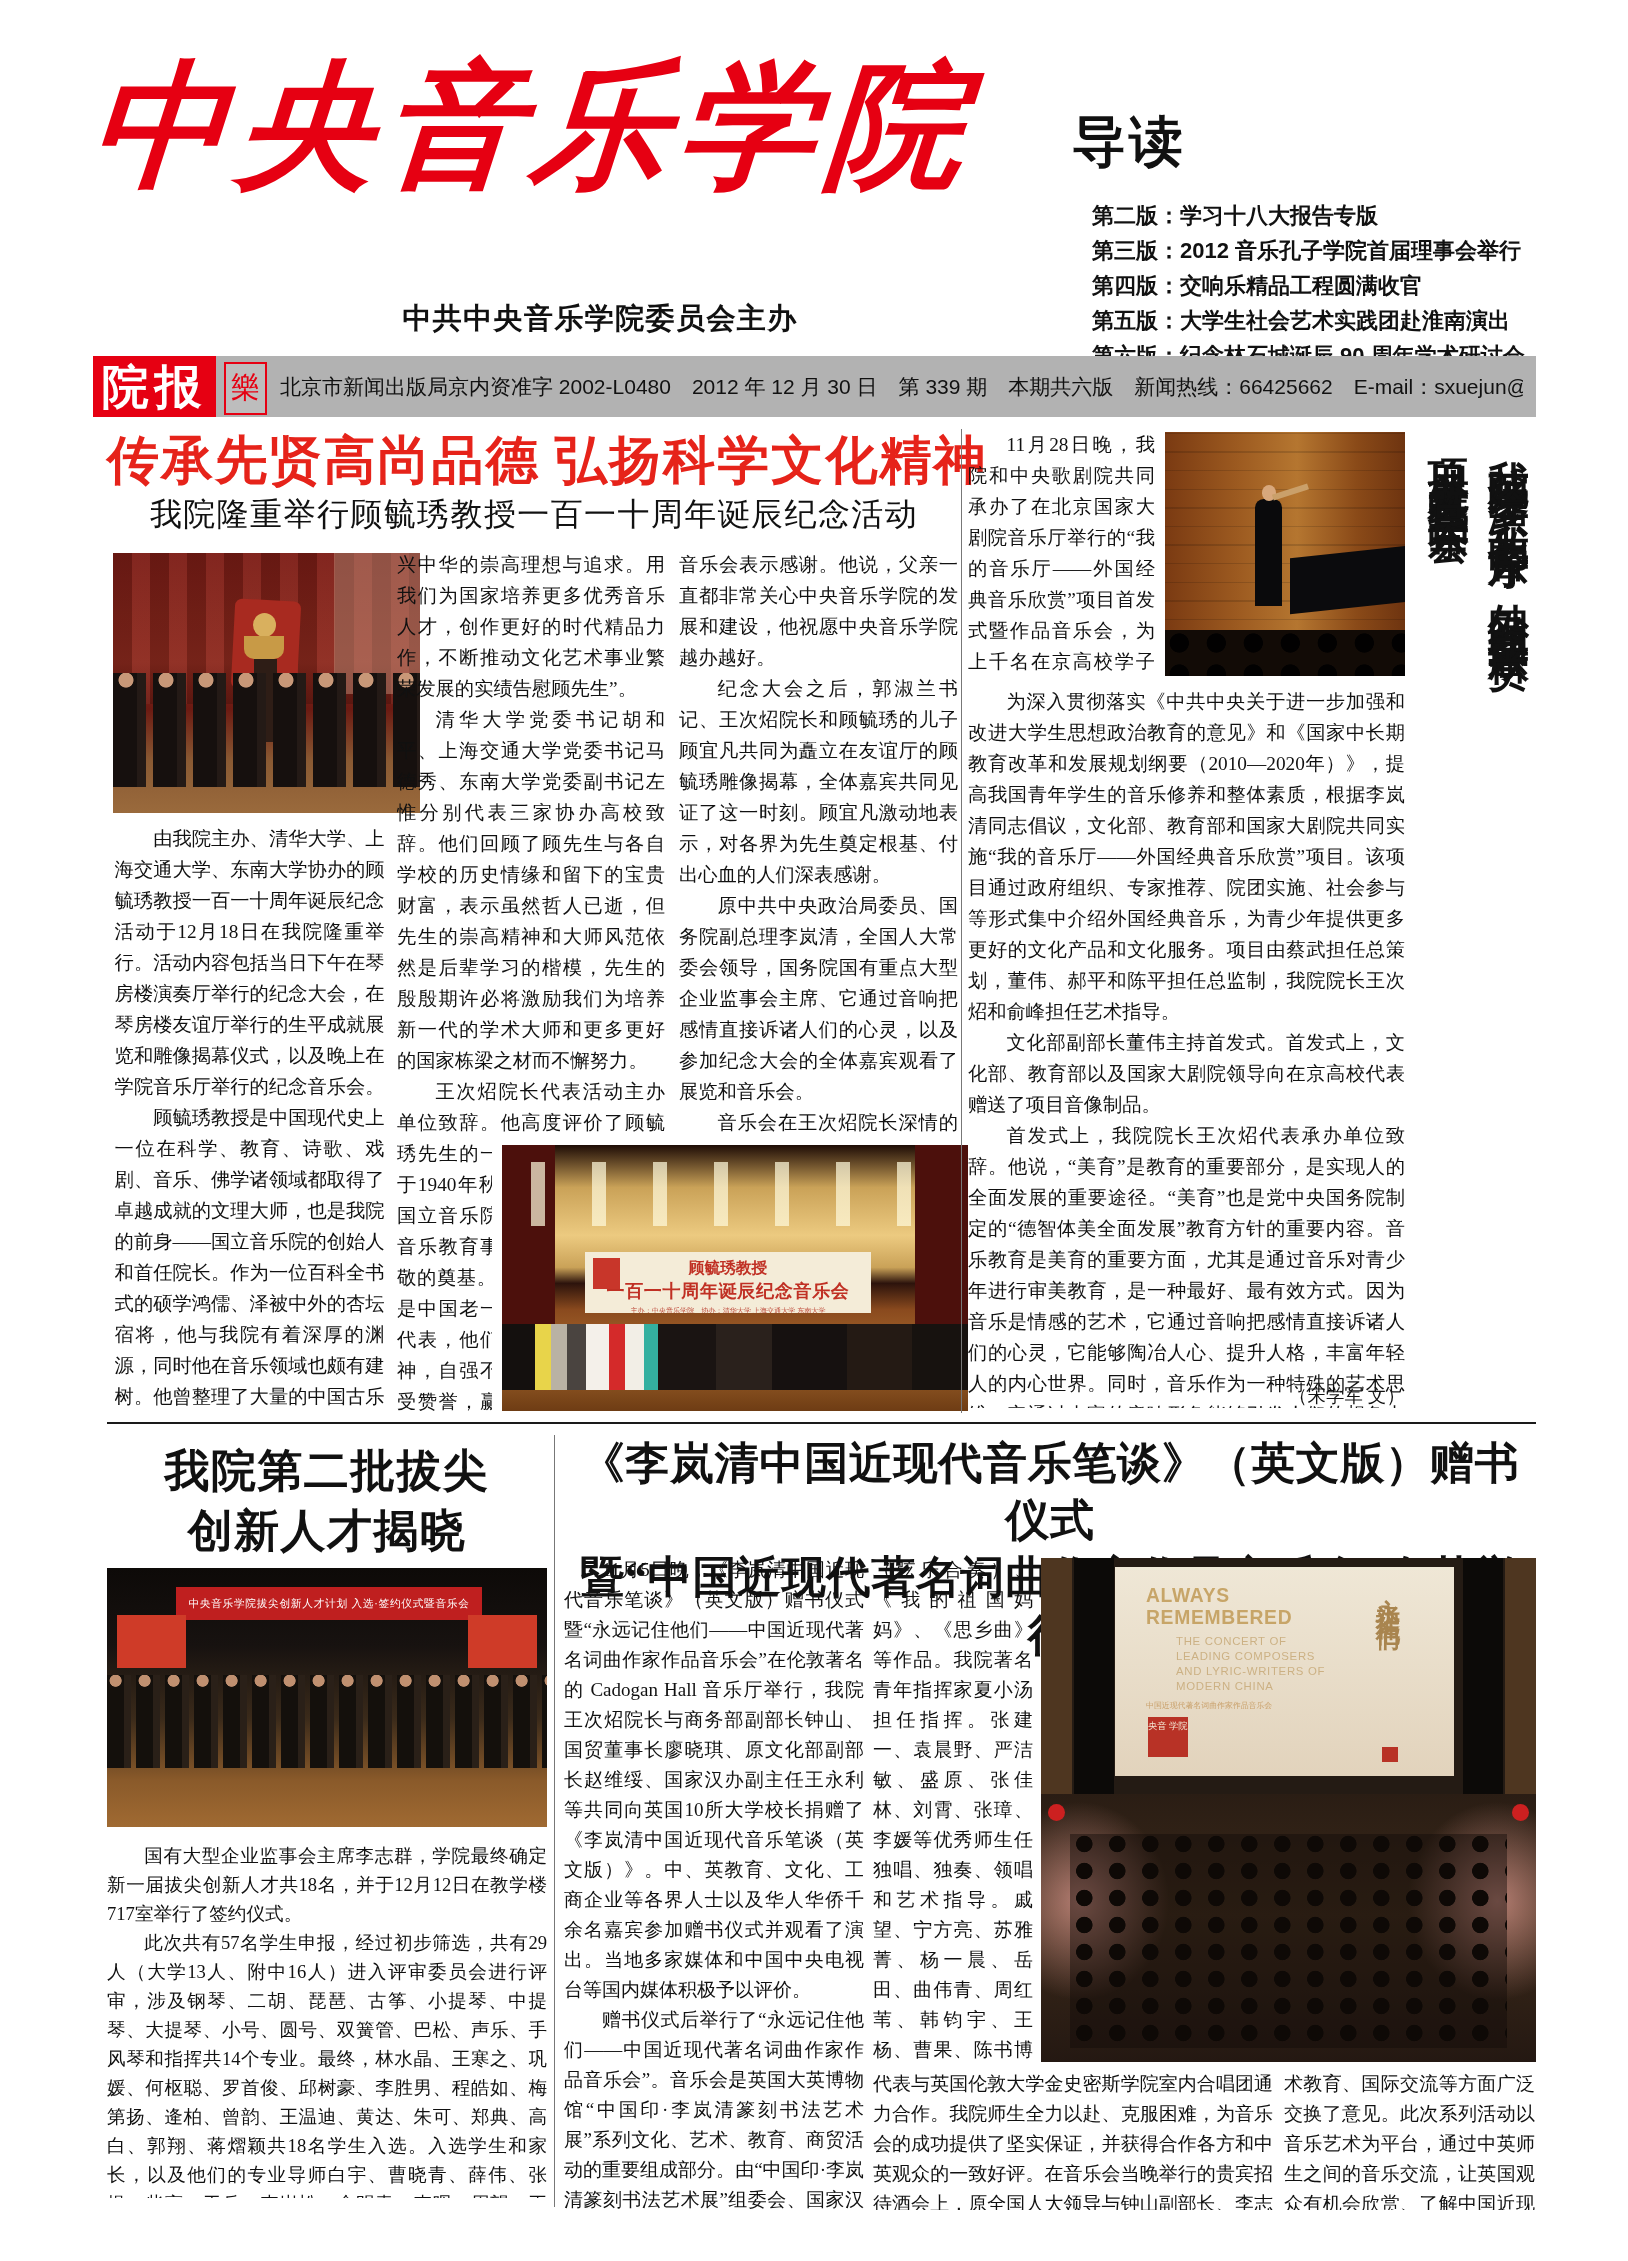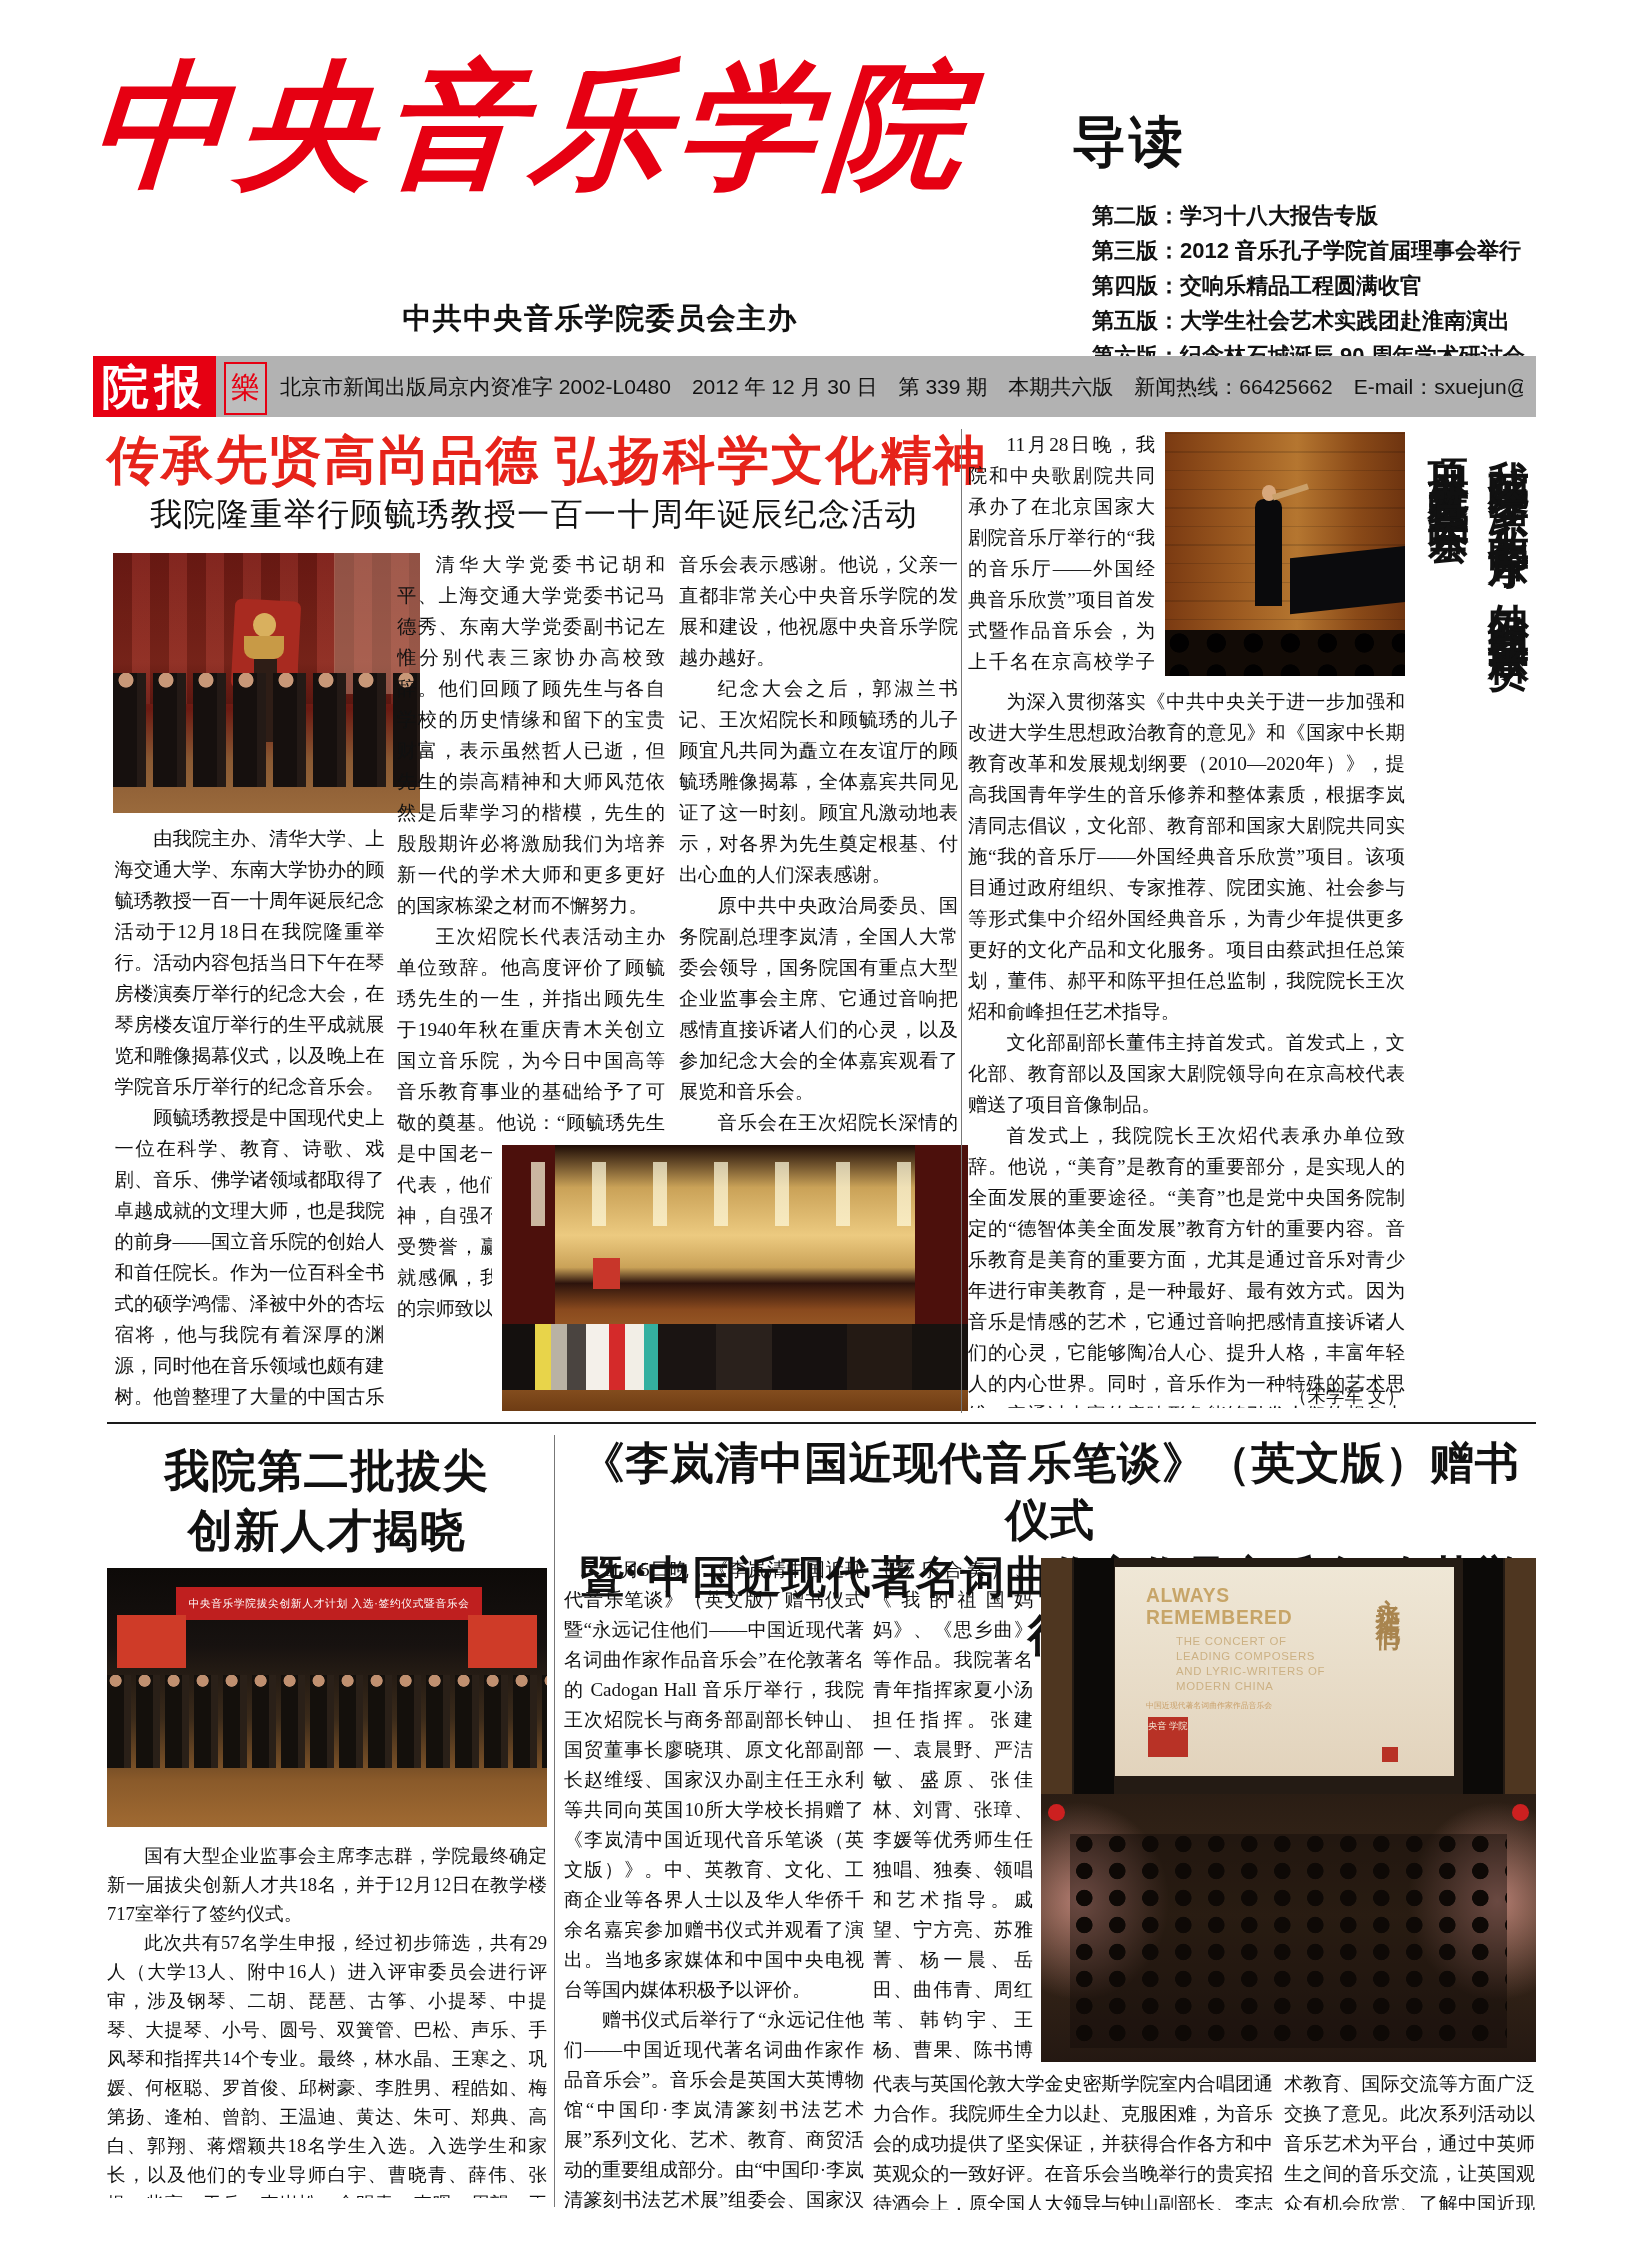--- a/index.html
+++ b/index.html
@@ -188,37 +188,43 @@
       <div class="crowd"></div>
     </div>
 
     <div class="abs bodytext" id="a1-col1">
       <p>由我院主办、清华大学、上海交通大学、东南大学协办的顾毓琇教授一百一十周年诞辰纪念活动于12月18日在我院隆重举行。活动内容包括当日下午在琴房楼演奏厅举行的纪念大会，在琴房楼友谊厅举行的生平成就展览和雕像揭幕仪式，以及晚上在学院音乐厅举行的纪念音乐会。</p>
       <p>顾毓琇教授是中国现代史上一位在科学、教育、诗歌、戏剧、音乐、佛学诸领域都取得了卓越成就的文理大师，也是我院的前身——国立音乐院的创始人和首任院长。作为一位百科全书式的硕学鸿儒、泽被中外的杏坛宿将，他与我院有着深厚的渊源，同时他在音乐领域也颇有建树。他曾整理了大量的中国古乐谱，是中国黄钟标准音的制定者，并曾兼任国立交响乐团团长和礼乐馆馆长。回顾与缅怀顾先生辉煌厚重的一生，是为了对现今的教育和学术发展有所启迪。</p>
 
     </div>
 
     <div class="abs bodytext" id="a1-col2">
+      <p style="text-indent:0">兴中华的崇高理想与追求。用我们为国家培养更多优秀音乐人才，创作更好的时代精品力作，不断推动文化艺术事业繁荣发展的实绩告慰顾先生”。</p>
       <p>清华大学党委书记胡和平、上海交通大学党委书记马德秀、东南大学党委副书记左惟分别代表三家协办高校致辞。他们回顾了顾先生与各自学校的历史情缘和留下的宝贵财富，表示虽然哲人已逝，但先生的崇高精神和大师风范依然是后辈学习的楷模，先生的殷殷期许必将激励我们为培养新一代的学术大师和更多更好的国家栋梁之材而不懈努力。</p>
       <p>王次炤院长代表活动主办单位致辞。他高度评价了顾毓琇先生的一生，并指出顾先生于1940年秋在重庆青木关创立国立音乐院，为今日中国高等音乐教育事业的基础给予了可敬的奠基。他说：“顾毓琇先生是中国老一辈知识分子的杰出代表，他们身上凝聚的人文精神，自强不息、积极入世、备受赞誉，赢得了国人由衷的成就感佩，我们向这位淡泊自持的宗师致以深深的敬意。”</p>
 
     </div>
 
     <div class="abs bodytext" id="a1-col3">
       <p style="text-indent:0">音乐会表示感谢。他说，父亲一直都非常关心中央音乐学院的发展和建设，他祝愿中央音乐学院越办越好。</p>
       <p>纪念大会之后，郭淑兰书记、王次炤院长和顾毓琇的儿子顾宜凡共同为矗立在友谊厅的顾毓琇雕像揭幕，全体嘉宾共同见证了这一时刻。顾宜凡激动地表示，对各界为先生奠定根基、付出心血的人们深表感谢。</p>
       <p>原中共中央政治局委员、国务院副总理李岚清，全国人大常委会领导，国务院国有重点大型企业监事会主席、它通过音响把感情直接诉诸人们的心灵，以及参加纪念大会的全体嘉宾观看了展览和音乐会。</p>
       <p>音乐会在王次炤院长深情的献辞中拉开帷幕。正如他在献辞中所言：“这些作品牵系着顾先生与央音后辈的缘分，是顾老与央音师生的共同创作，既倾注着顾先生对音乐深沉、执着的爱，又饱含着后辈对顾老的景仰、怀念之情。岁月流转，风华永驻，让我们在音乐中感受顾先生的永生。”</p>
 
     </div>
 
     <div class="abs" id="photo2">
       <div class="curtainL"></div>
       <div class="curtainR"></div>
       <div class="lights"></div>
+      <div class="banner">
+        <div class="l1">顾毓琇教授</div>
+        <div class="l2">一百一十周年诞辰纪念音乐会</div>
+        <div class="l3">主办：中央音乐学院　协办：清华大学 上海交通大学 东南大学</div>
+      </div>
       <div class="bseal"></div>
       <div class="performers"></div>
     </div>
   </div>
 
   <div class="abs vrule" style="left:961px;top:429px;height:984px;"></div>
 
   <div class="abs" id="a2">
     <div class="abs bodytext" id="a2-intro">
       <p>11月28日晚，我院和中央歌剧院共同承办了在北京国家大剧院音乐厅举行的“我的音乐厅——外国经典音乐欣赏”项目首发式暨作品音乐会，为上千名在京高校学子和音乐爱好者呈现了一台精彩的音乐盛宴。中共中央政治局委员、国务委员刘延东，文化部部长蔡武、教育部部长郝平、国家大剧院院长陈平，以及文化部、教育部有关部门的领导出席了首发式和音乐会。</p>

